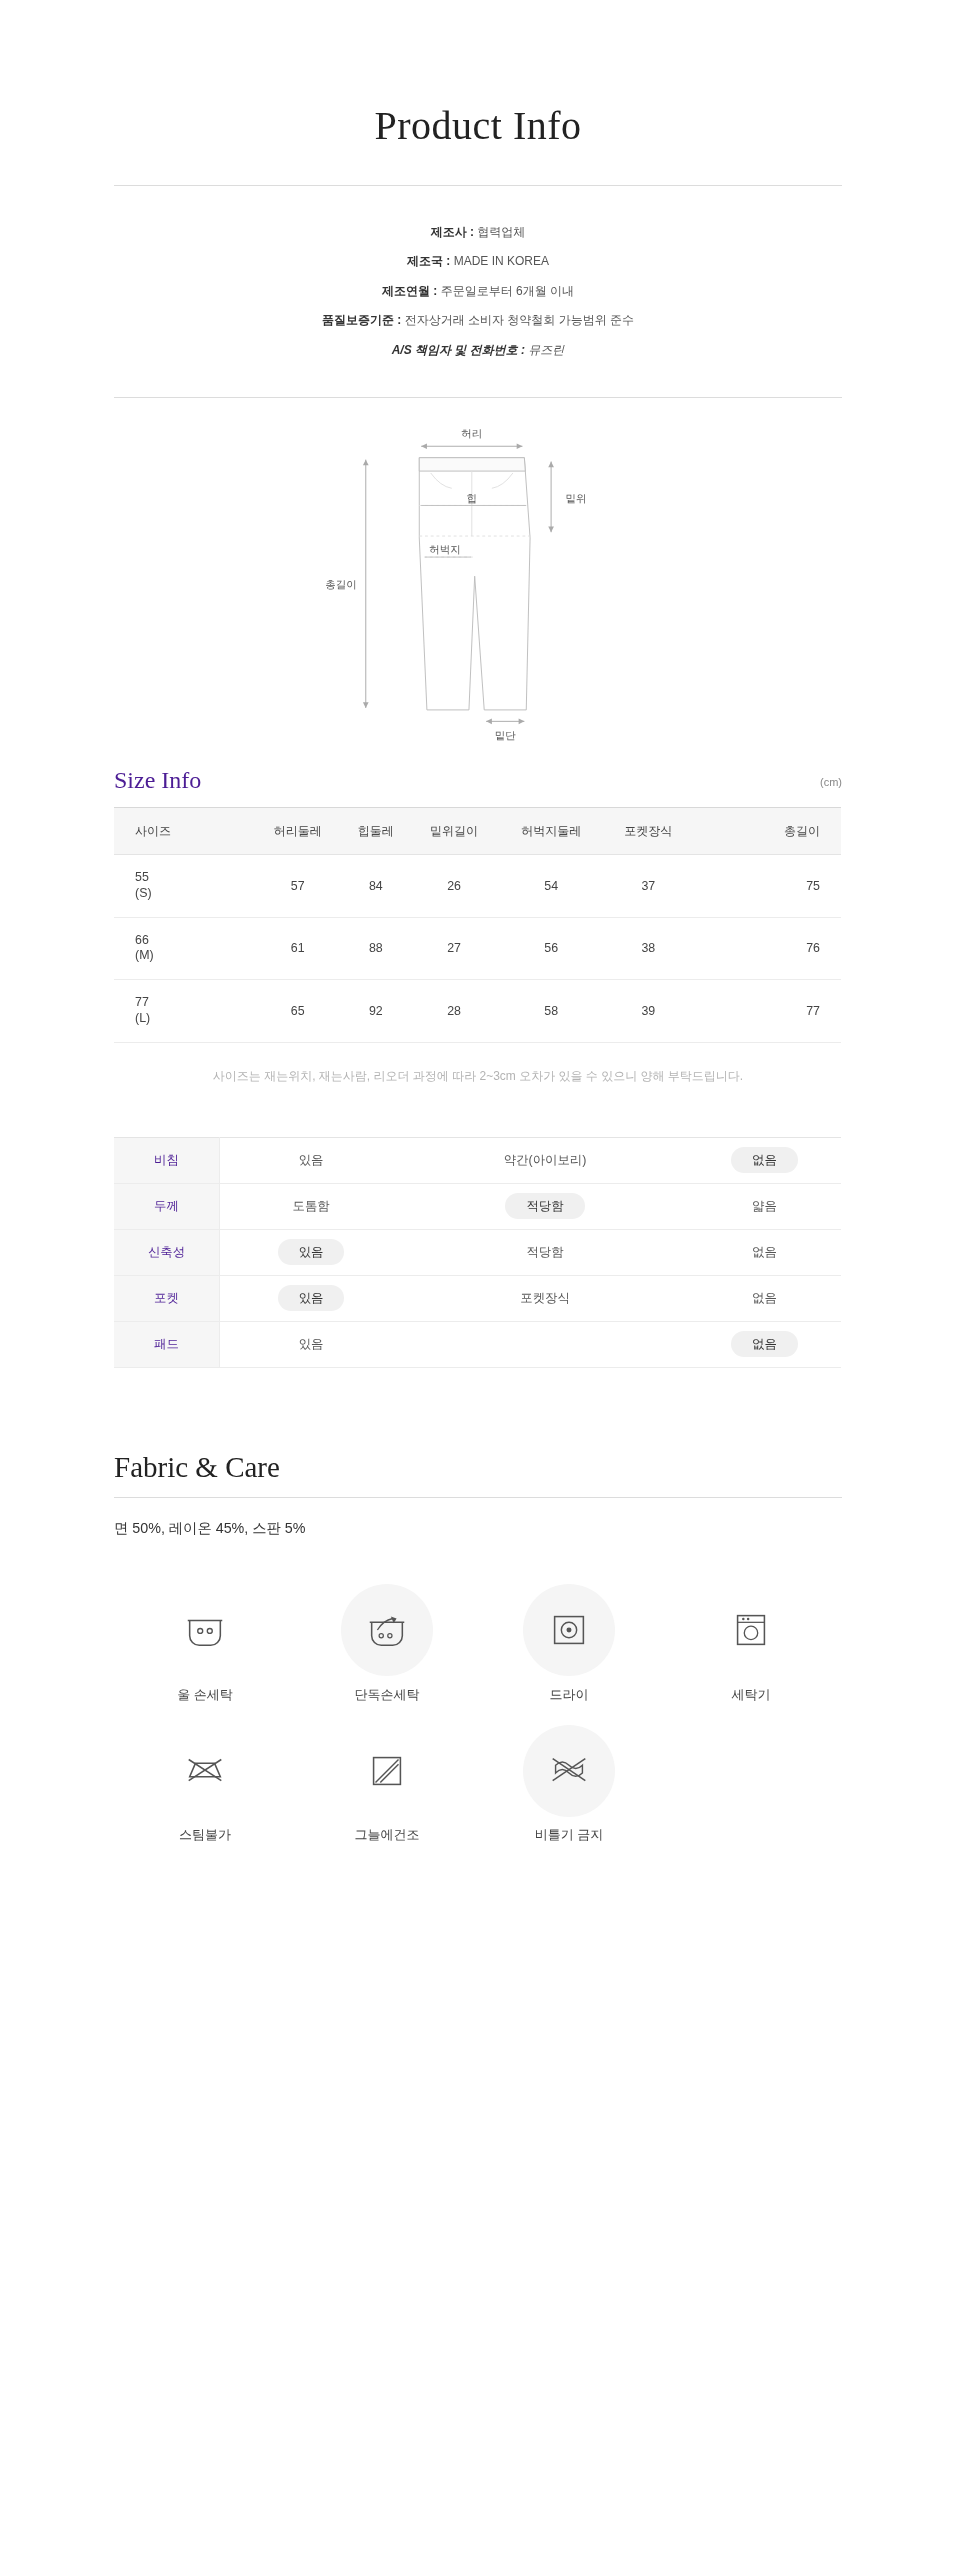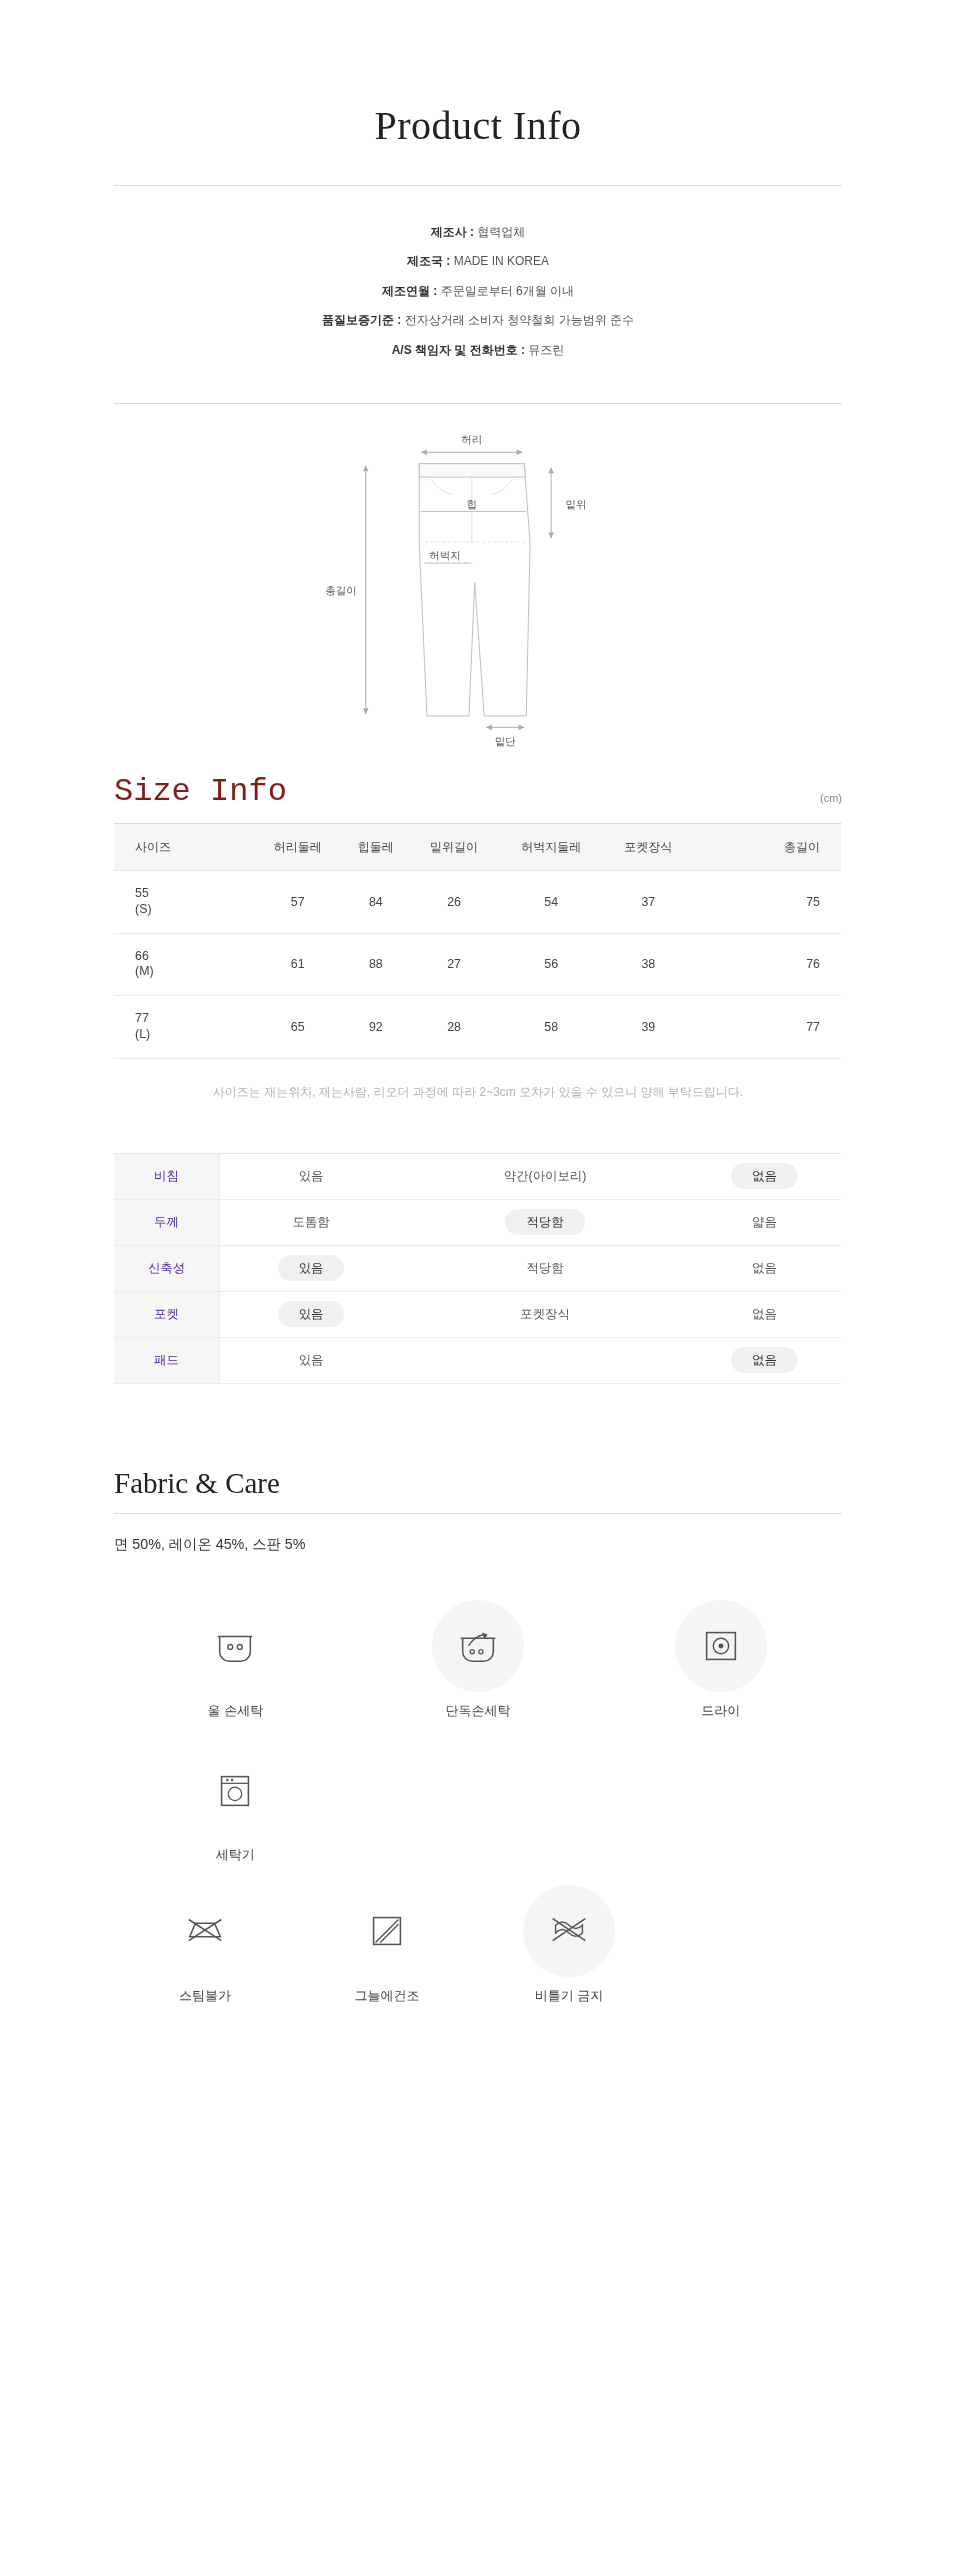--- a/index.html
+++ b/index.html
@@ -40,21 +40,21 @@
     padding: 40px 0 38px 0;
     border-bottom: 1px solid #dcdcdc;
     text-align: center;
   }
   .maker-row {
     font-size: 12px;
     color: #555555;
     line-height: 1.1;
     margin-bottom: 16.3px;
   }
-  .maker-row:last-child { margin-bottom: 8px; }
+  .maker-row:last-child { margin-bottom: 2px; font-style: italic; }
   .maker-row .lab {
     font-weight: bold;
     color: #333333;
   }
   .maker-row .val {
     font-weight: normal;
     color: #555555;
   }
 
   
@@ -70,23 +70,23 @@
 
   
   .size-head {
     margin: 0 34px;
     display: flex;
     align-items: flex-end;
     justify-content: space-between;
     padding-bottom: 13.4px;
   }
   .size-title {
-    font-family: Liberation Mono, monospace;
-    font-size: 32px;
-    color: #7f1d1d;
+    font-family: Liberation Serif, serif;
+    font-size: 24px;
+    color: #4c1d95;
     font-weight: 400;
   }
   .size-unit {
     font-size: 11px;
     color: #888888;
     padding-bottom: 5.7px;
   }
   table.size-table {
     width: calc(100% - 69px);
     margin: 0 34px;
@@ -173,21 +173,21 @@
   }
   .fabric-comp {
     margin: 21px 34px 0 34px;
     font-size: 14.3px;
     color: #333333;
   }
 
   .care-grid {
     margin: 46px 34px 0 34px;
     display: grid;
-    grid-template-columns: repeat(3, 1fr);
+    grid-template-columns: repeat(4, 1fr);
     row-gap: 25px;
     justify-items: center;
   }
   .care-item {
     width: 143px;
     text-align: center;
   }
   .care-circle {
     width: 92px;
     height: 92px;

